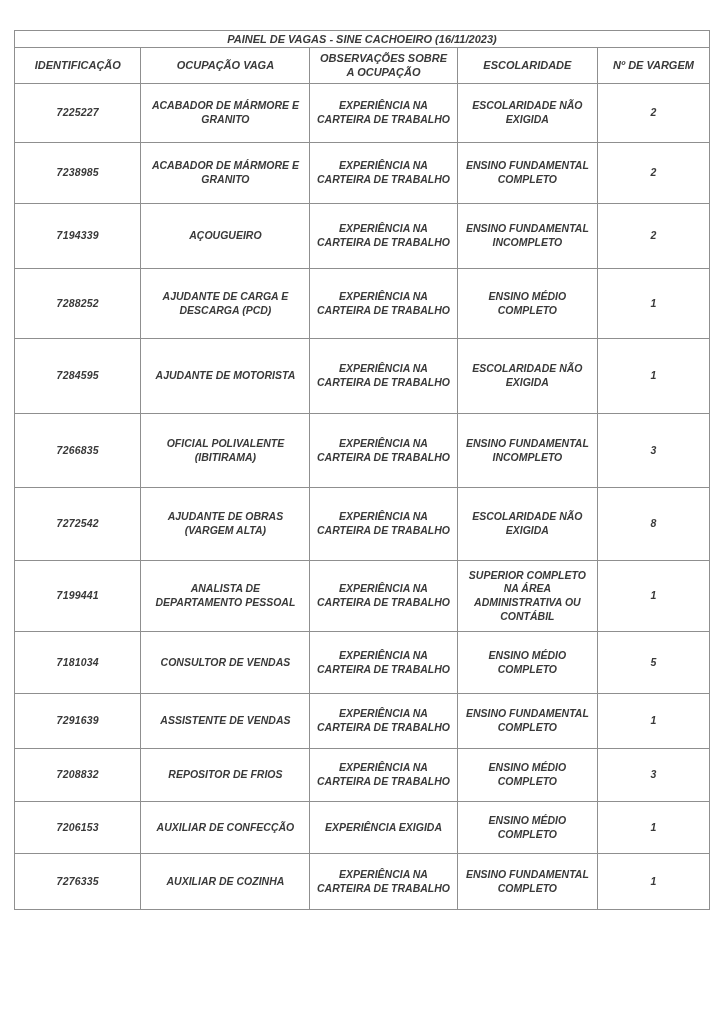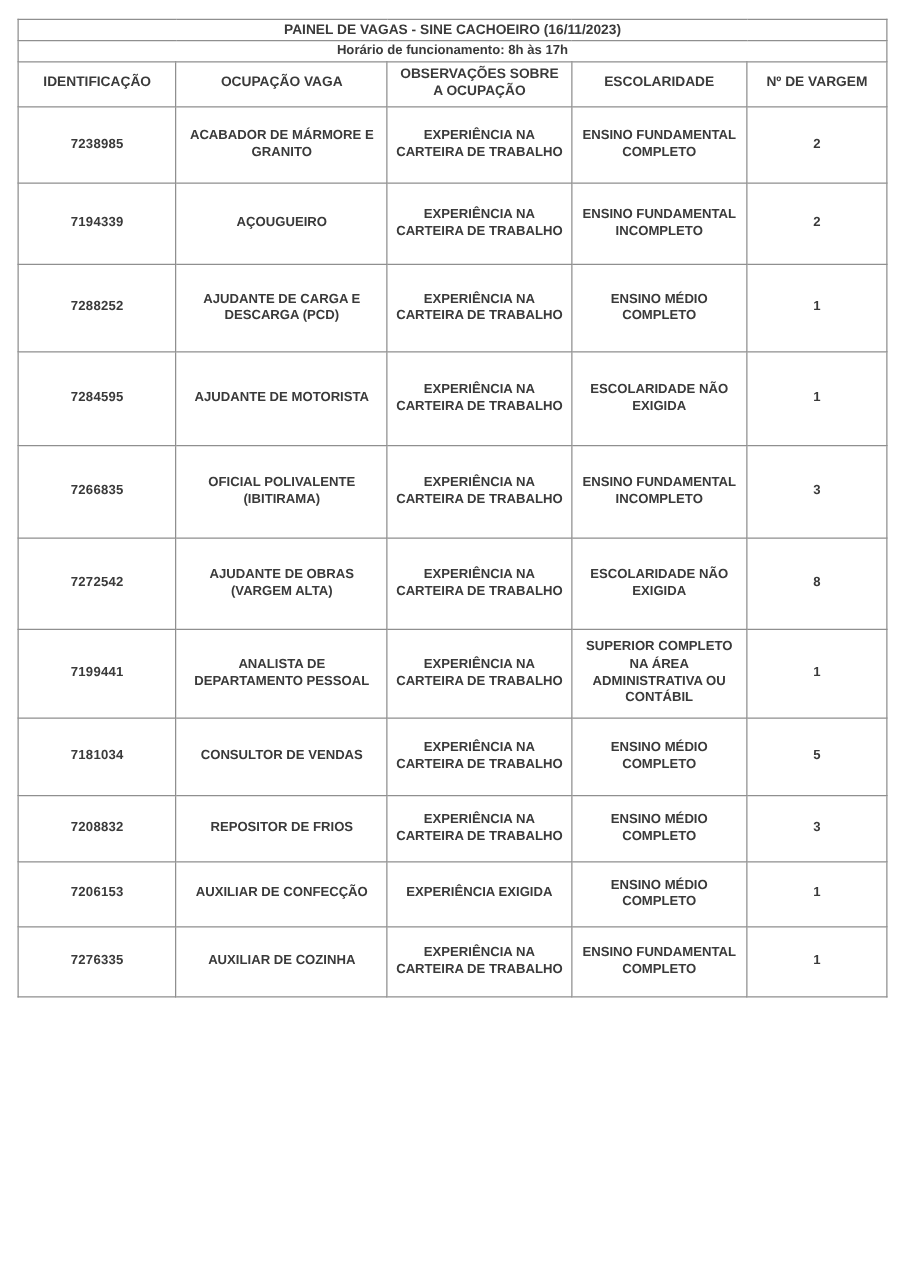--- a/index.html
+++ b/index.html
@@ -12,21 +12,22 @@
     height: 1024px;
     font-family: "Liberation Sans", sans-serif;
     color: #3a3a3a;
     overflow: hidden;
   }
   .page {
     width: 724px;
     height: 1024px;
     background: #ffffff;
     box-sizing: border-box;
-    padding-top: 15px;
+    padding-top: 30px;
+    font-style: italic;
   }
   table.vagas-table {
     width: 696px;
     margin: 0 auto;
     border-collapse: collapse;
     table-layout: fixed;
   }
   table.vagas-table td,
   table.vagas-table th {
     border: 1px solid #8f8f8f;
@@ -70,32 +71,36 @@
       <col style="width:18.2%">
       <col style="width:24.3%">
       <col style="width:21.2%">
       <col style="width:20.2%">
       <col style="width:16.1%">
     </colgroup>
     <thead>
       <tr>
         <td colspan="5" class="title-cell">PAINEL DE VAGAS - SINE CACHOEIRO (16/11/2023)</td>
       </tr>
-      <tr>
-        <td colspan="5" class="subtitle-cell">Horário de funcionamento: 8h às 17h</td>
-      </tr>
       <tr class="header-row" id="header-row">
           <th>IDENTIFICAÇÃO</th>
           <th>OCUPAÇÃO VAGA</th>
           <th>OBSERVAÇÕES SOBRE A OCUPAÇÃO</th>
           <th>ESCOLARIDADE</th>
           <th>Nº DE VARGEM</th>
         </tr>
     </thead>
     <tbody id="table-body">
+        <tr style="height: 59px;">
+          <td class="cell-id">7225227</td>
+          <td class="">ACABADOR DE MÁRMORE E GRANITO</td>
+          <td class="">EXPERIÊNCIA NA CARTEIRA DE TRABALHO</td>
+          <td class="">ESCOLARIDADE NÃO EXIGIDA</td>
+          <td class="">2</td>
+        </tr>
         <tr style="height: 61px;">
           <td class="cell-id">7238985</td>
           <td class="">ACABADOR DE MÁRMORE E GRANITO</td>
           <td class="">EXPERIÊNCIA NA CARTEIRA DE TRABALHO</td>
           <td class="">ENSINO FUNDAMENTAL COMPLETO</td>
           <td class="">2</td>
         </tr>
         <tr style="height: 65px;">
           <td class="cell-id">7194339</td>
           <td class="">AÇOUGUEIRO</td>
@@ -138,20 +143,27 @@
           <td class="">SUPERIOR COMPLETO NA ÁREA ADMINISTRATIVA OU CONTÁBIL</td>
           <td class="">1</td>
         </tr>
         <tr style="height: 62px;">
           <td class="cell-id">7181034</td>
           <td class="">CONSULTOR DE VENDAS</td>
           <td class="">EXPERIÊNCIA NA CARTEIRA DE TRABALHO</td>
           <td class="">ENSINO MÉDIO COMPLETO</td>
           <td class="">5</td>
         </tr>
+        <tr style="height: 55px;">
+          <td class="cell-id">7291639</td>
+          <td class="">ASSISTENTE DE VENDAS</td>
+          <td class="">EXPERIÊNCIA NA CARTEIRA DE TRABALHO</td>
+          <td class="">ENSINO FUNDAMENTAL COMPLETO</td>
+          <td class="">1</td>
+        </tr>
         <tr style="height: 53px; margin-top: 28px;">
           <td class="cell-id">7208832</td>
           <td class="">REPOSITOR DE FRIOS</td>
           <td class="">EXPERIÊNCIA NA CARTEIRA DE TRABALHO</td>
           <td class="">ENSINO MÉDIO COMPLETO</td>
           <td class="">3</td>
         </tr>
         <tr style="height: 52px;">
           <td class="cell-id">7206153</td>
           <td class="">AUXILIAR DE CONFECÇÃO</td>

